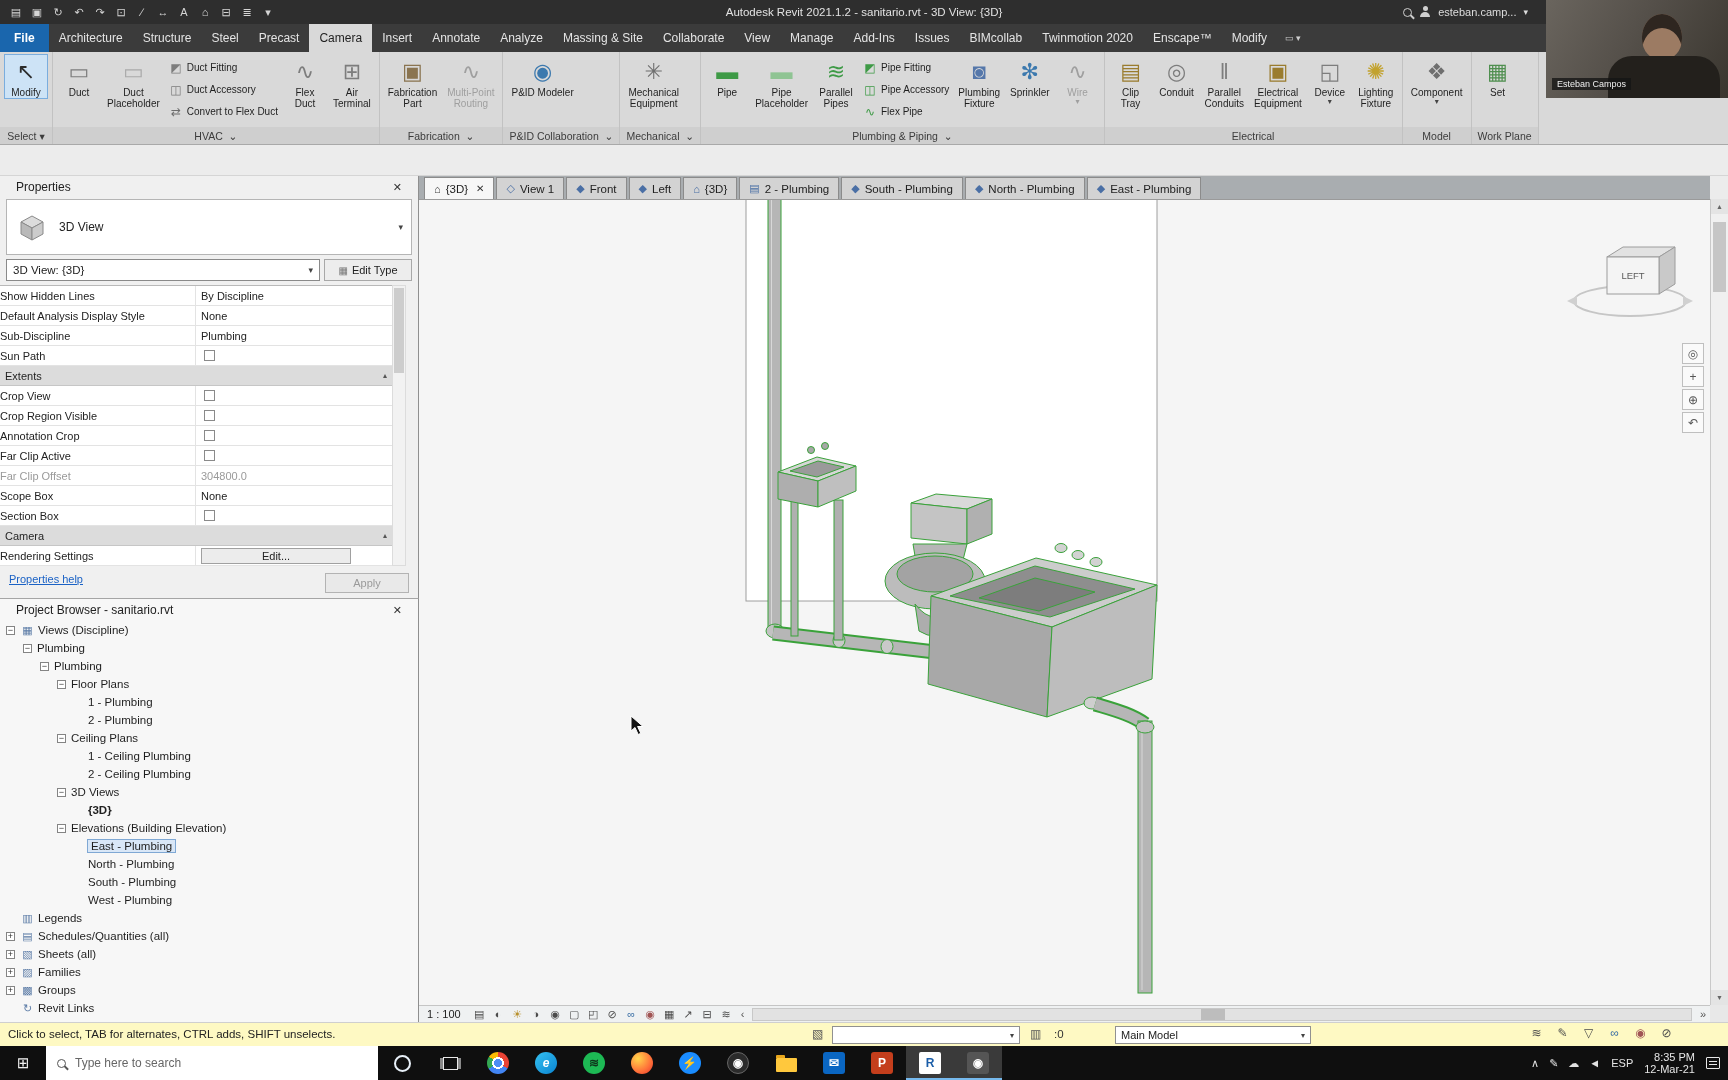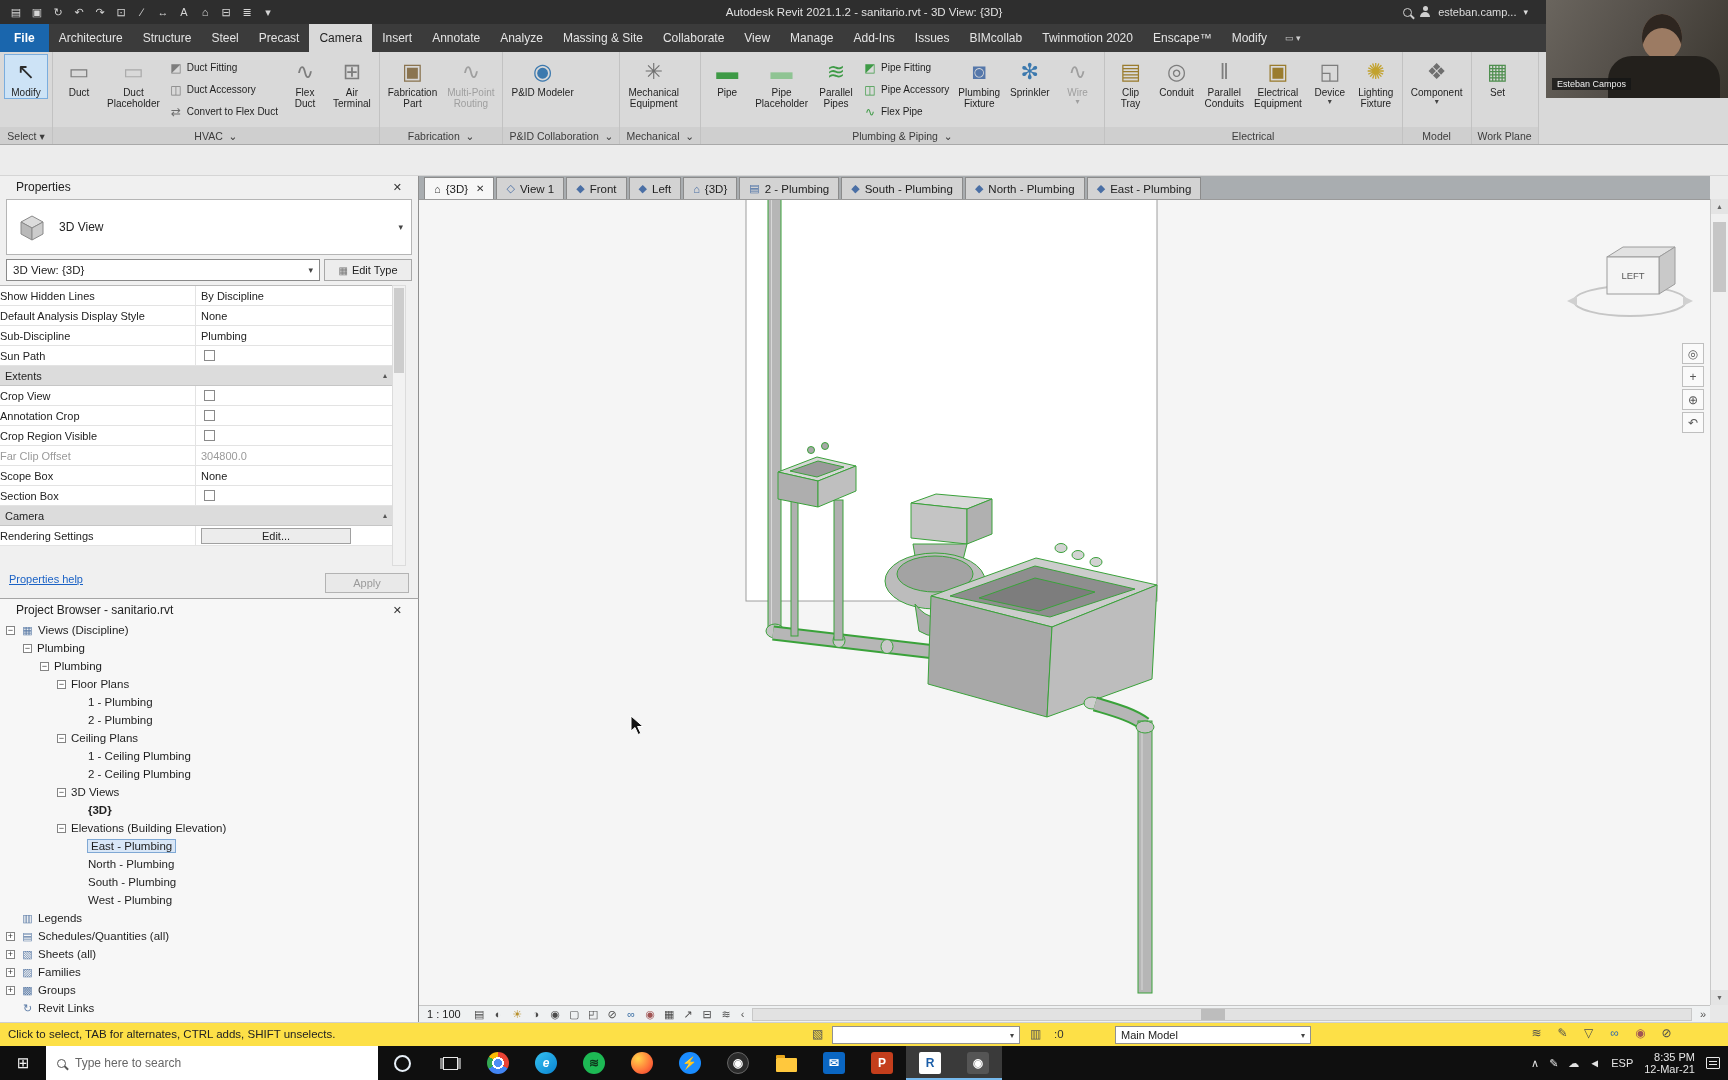--- a/index.html
+++ b/index.html
@@ -108,21 +108,21 @@
   .vcb{position:absolute;left:419px;top:1005px;width:1291px;height:17px;background:#eff1f2;border-top:1px solid #c5c5c5;display:flex;align-items:center;padding-left:4px;gap:2px;}
   .scale{padding:0 8px 0 4px;font-size:11px;color:#222;white-space:nowrap;}
   .vcb-icons{display:flex;gap:2px;}
   .vcb-icon{width:17px;height:14px;display:flex;align-items:center;justify-content:center;font-size:11px;color:#4c4c4c;}
   .chev{font-size:11px;color:#555;padding:0 4px;}
   .hscroll{flex:1;height:13px;margin:0 2px;background:#e2e2e2;border:1px solid #c8c8c8;position:relative;}
   .hscroll .thumb{position:absolute;top:0;bottom:0;left:448px;width:24px;background:#bdbdbd;}
   .corner{position:absolute;left:1710px;top:1005px;width:18px;height:17px;background:#e8e8e8;}
 
   
-  .statusbar{position:absolute;left:0;top:1022px;width:100%;height:24px;background:#fde047;border-top:1px solid #cfcfcf;font-size:11.5px;color:#222;}
+  .statusbar{position:absolute;left:0;top:1022px;width:100%;height:24px;background:#fef9c3;border-top:1px solid #cfcfcf;font-size:11.5px;color:#222;}
   .sb-hint{position:absolute;left:8px;top:5px;white-space:nowrap;}
   .sb-ic{position:absolute;top:4px;font-size:12px;color:#555;}
   .sb-ic1{left:812px;}
   .sb-ic2{left:1030px;}
   .sb-badge{position:absolute;left:1054px;top:5px;color:#333;}
   .sb-combo{position:absolute;top:3px;height:18px;background:#fff;border:1px solid #919191;display:flex;align-items:center;padding:0 5px;font-size:11px;color:#222;}
   .sb-combo .arrow{margin-left:auto;font-size:8px;color:#444;}
   .sb-combo1{left:832px;width:188px;}
   .sb-combo2{left:1115px;width:196px;}
   .sb-right{position:absolute;left:1528px;top:3px;display:flex;gap:9px;}
@@ -500,27 +500,33 @@
           <span class="sec-label">Extents</span>
           <span class="sec-arrow">▴</span>
         </div>
         <div class="prow">
           <div class="plabel">Crop View</div>
           <div class="pvalue">
             <span class="checkbox"></span>
           </div>
         </div>
         <div class="prow">
+          <div class="plabel">Crop Region Visible</div>
+          <div class="pvalue">
+            <span class="checkbox"></span>
+          </div>
+        </div>
+        <div class="prow">
           <div class="plabel">Annotation Crop</div>
           <div class="pvalue">
             <span class="checkbox"></span>
           </div>
         </div>
         <div class="prow">
-          <div class="plabel">Crop Region Visible</div>
+          <div class="plabel">Far Clip Active</div>
           <div class="pvalue">
             <span class="checkbox"></span>
           </div>
         </div>
         <div class="prow muted">
           <div class="plabel">Far Clip Offset</div>
           <div class="pvalue">
             <span class="pval-text">304800.0</span>
           </div>
         </div>

